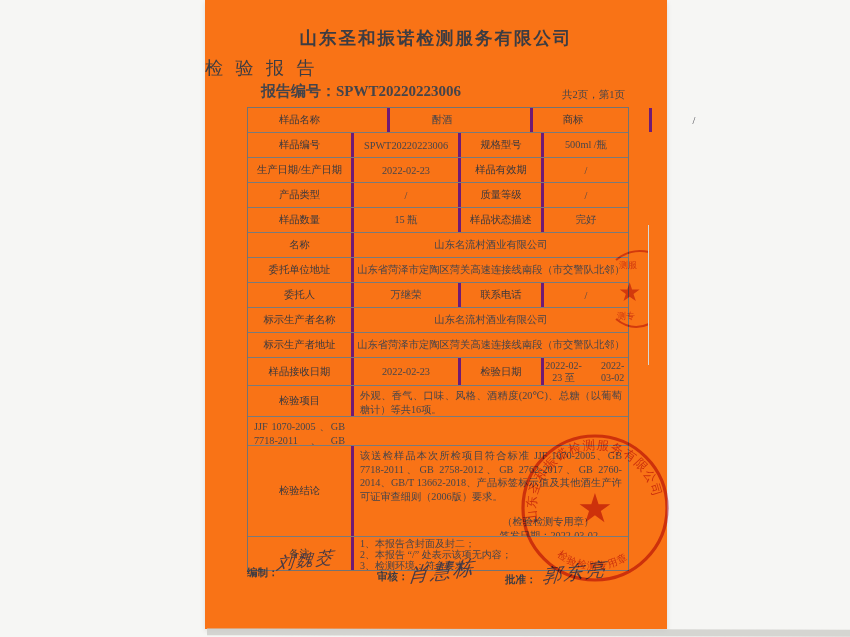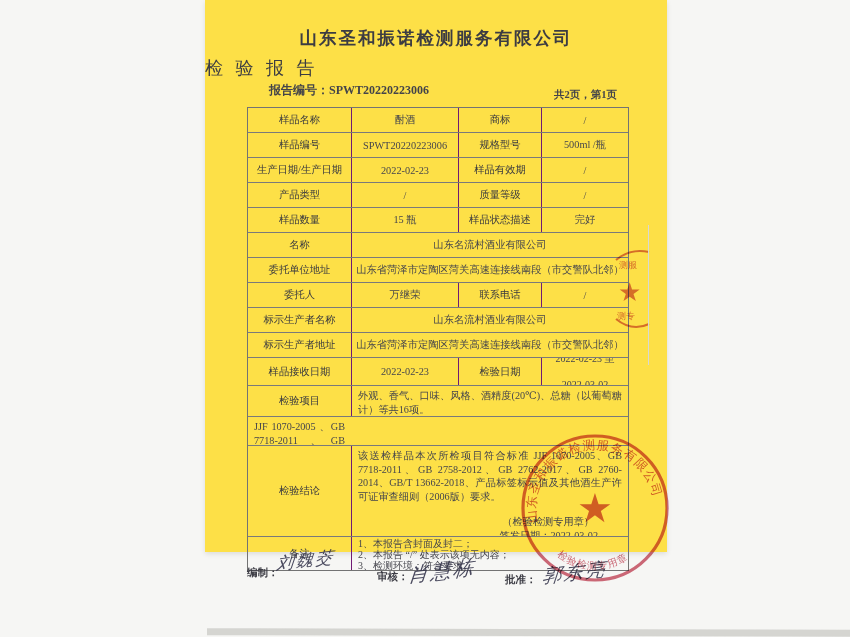--- a/index.html
+++ b/index.html
@@ -1,44 +1,44 @@
 <!DOCTYPE html>
 <html><head>
 <meta charset="utf-8">
 <style>
   html,body{margin:0;padding:0;width:850px;height:637px;overflow:hidden;
     background:#f6f6f4;font-family:"Liberation Serif","DejaVu Serif",serif;}
   .stage{position:relative;width:850px;height:637px;}
-  .paper{position:absolute;left:205px;top:0;width:462px;height:552px;
-    background:#fde047;box-shadow:0 2px 5px rgba(0,0,0,.10);overflow:visible;}
+  .paper{position:absolute;left:205px;top:0;width:462px;height:629px;
+    background:#f97316;box-shadow:0 2px 5px rgba(0,0,0,.10);overflow:visible;}
   .bottom-strip{position:absolute;left:207px;top:629px;width:643px;height:7px;
     background:#c9c9c6;opacity:.75;transform:rotate(.15deg);}
   .crease{position:absolute;left:648px;top:225px;width:1px;height:140px;background:#d8d8d4;}
 
   .t-company{position:absolute;left:0;top:26px;width:100%;text-align:center;
     font-size:17.5px;font-weight:bold;letter-spacing:2px;color:#3c3c42;}
   .t-title{position:absolute;left:0;top:56px;width:100%;text-align:left;
     font-size:18px;font-weight:normal;letter-spacing:4px;color:#3c3c42;}
-  .t-repno{position:absolute;left:56px;top:82px;font-size:12px;font-weight:bold;color:#44444a;margin-left:8px;}
-  .t-pages{position:absolute;right:50px;top:88px;font-size:10.5px;font-weight:bold;color:#44444a;}
+  .t-repno{position:absolute;left:56px;top:82px;font-size:15px;font-weight:bold;color:#44444a;}
+  .t-pages{position:absolute;right:42px;top:88px;font-size:10.5px;font-weight:normal;color:#44444a;}
 
   .tbl{position:absolute;left:42px;top:107px;width:380px;border:1px solid #737373;
     color:#3e3e45;}
   .trow{display:grid;border-top:1px solid #7a7a7a;}
-  .trow:first-child{border-top:none;}
+  .trow:first-child{border-top:none;gap:36px;}
   .r4{grid-template-columns:103px 107px 83px 87px;}
   .r2{grid-template-columns:103px 277px;}
-  .c{border-left:1px solid #701a75;display:flex;align-items:center;justify-content:center;
+  .c{border-left:3px solid #701a75;display:flex;align-items:center;justify-content:center;
     text-align:center;overflow:hidden;box-sizing:border-box;}
   .c:first-child{border-left:none;}
   .lab{font-size:10.3px;color:#38383f;}
   .val{font-size:10.3px;color:#45454c;}
   .h24{height:24px;}.h27{height:27px;}.h30{height:30px;}.h28{height:28px;}
   .h90{height:90px;}.h33{height:33px;}
-  .two-line{flex-direction:column;line-height:12px;font-size:10px;gap:14px;}
+  .two-line{flex-direction:row;line-height:12px;font-size:10px;gap:14px;}
   .blk{display:block;text-align:left;padding:3px 6px;font-size:10.2px;line-height:13.5px;}
   .blk.just{text-align:justify;}
   .seal-note{display:block;text-align:right;padding-right:28px;margin-top:12px;}
   .sign-date{display:block;text-align:right;padding-right:24px;}
   .remarks div{line-height:10.8px;font-size:10px;padding:0;}
   .remarks{padding-top:2px;}
 
   .foot-label{position:absolute;font-size:10.5px;font-weight:bold;color:#3c3c44;}
   .signature{position:absolute;font-size:17px;color:#33334a;font-style:italic;
     transform:skewX(-12deg) rotate(-7deg);letter-spacing:2px;opacity:.88;

